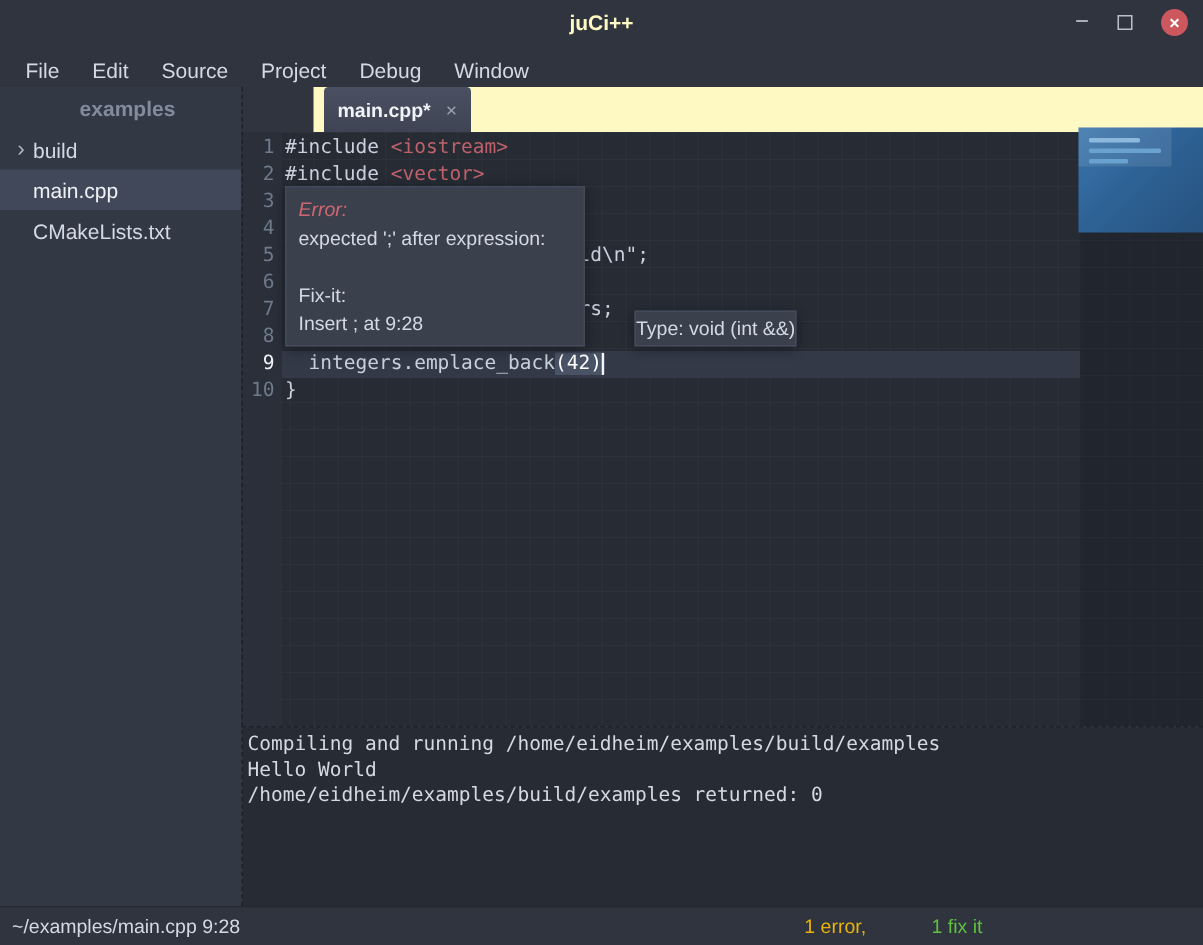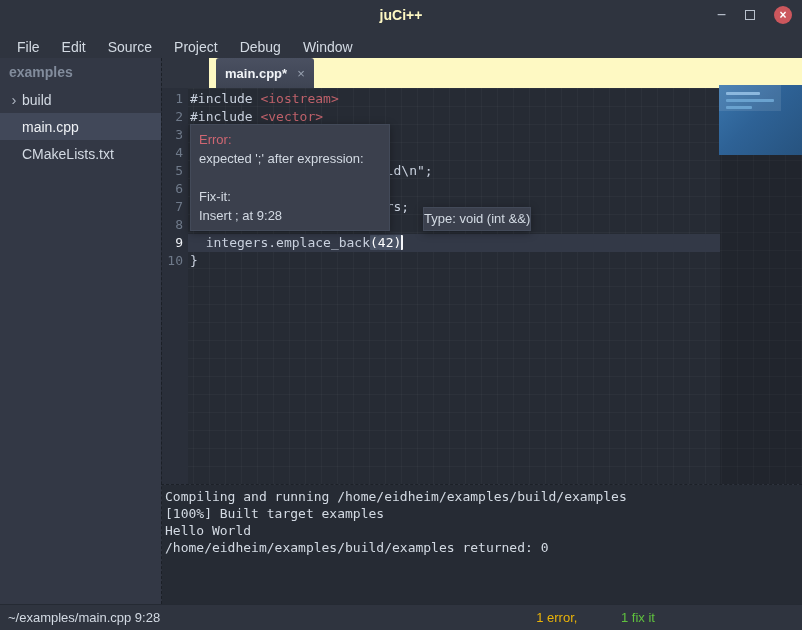--- a/index.html
+++ b/index.html
@@ -19,21 +19,21 @@
   .close-x{color:#ffffff;font-size:12px;font-weight:bold;line-height:1;margin-top:-1px;}
 
   
   .menubar{position:absolute;left:0;top:30px;width:802px;height:28px;background:#2f343f;
            display:flex;align-items:flex-end;padding-left:6px;box-sizing:border-box;}
   .menu-item{padding:3px 11px;font-size:14px;color:#d3dae3;border-radius:2px;cursor:default;}
 
   
   .sidebar{position:absolute;left:0;top:58px;width:161px;height:546px;background:#333845;}
   .side-header{height:28px;line-height:28px;padding-left:9px;color:#828c9c;
-               font-weight:bold;font-size:14px;}
+               font-weight:bold;font-size:14px;text-align:center;}
   .tree-item{height:27px;display:flex;align-items:center;color:#d3dae3;font-size:14px;cursor:default;}
   .tree-item .chevron{width:16px;margin-left:6px;color:#aeb6c2;font-size:15px;text-align:center;line-height:1;}
   .tree-item.indent{padding-left:22px;}
   .tree-item.selected{background:#414859;color:#eef1f5;}
 
   
   .tabbar{position:absolute;left:161px;top:58px;width:626px;height:30px;background:#fef9c3;
           display:flex;align-items:flex-end;margin-left:48px;}
   .tab{height:30px;margin-left:7px;padding:0 9px;display:flex;align-items:center;
        background:linear-gradient(#4a5061,#3e4453);border-radius:3px 3px 0 0;cursor:default;}
@@ -59,21 +59,21 @@
   .code .kw{color:#7fa0c7;}
   .code .str{color:#c9d1de;}
   .code .brmatch{background:#4a5365;color:#ffffff;border-radius:1px;}
   .code .cursor{border-right:2px solid #f4f6f9;}
 
   
   .tooltip{position:absolute;background:#3b404d;color:#d3dae3;
            font-family:"Liberation Sans",sans-serif;font-size:13px;
            border:1px solid #434a59;box-shadow:0 2px 8px rgba(0,0,0,.35);z-index:5;}
   .tooltip-error{left:29px;top:36px;width:182px;padding:5px 8px;line-height:19px;}
-  .tip-line.err{color:#cf6672;}
+  .tip-line.err{color:#cf6672;font-style:italic;}
   .tooltip-type{left:262px;top:119px;padding:2px 0;line-height:18px;white-space:nowrap;}
 
   
   .preview{position:absolute;left:558px;top:-3px;width:83px;height:70px;z-index:6;
            background:linear-gradient(135deg,#3a76ad 0%,#2e6296 45%,#27537f 100%);}
   .pv-block{position:absolute;left:0;top:0;width:62px;height:26px;background:rgba(255,255,255,.10);}
   .pv-line{position:absolute;left:7px;height:3px;background:#8cb8de;border-radius:1px;}
   .pv-line.l1{top:7px;width:34px;}
   .pv-line.l2{top:14px;width:48px;background:#6aa2cf;}
   .pv-line.l3{top:21px;width:26px;background:#6aa2cf;}
@@ -209,21 +209,20 @@
       <div class="pv-line l2"></div>
       <div class="pv-line l3"></div>
     </div>
   </div>
 
   <div class="hsep"></div>
   <div class="vsep"></div>
 
   <div class="terminal">
       <div class="term-line">Compiling and running /home/eidheim/examples/build/examples</div>
-      <div class="term-line">[100%] Built target examples</div>
       <div class="term-line">Hello World</div>
       <div class="term-line">/home/eidheim/examples/build/examples returned: 0</div>
     </div>
 
   <div class="statusbar">
     <span class="status-left">~/examples/main.cpp 9:28</span>
     <span class="status-right"><span class="error">1 error,</span><span> </span><span class="fixit">1 fix it</span></span>
   </div>
 
 </div>

